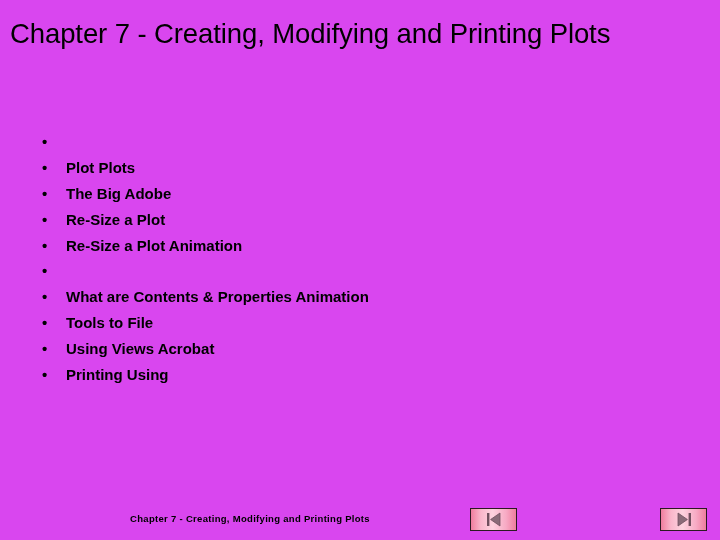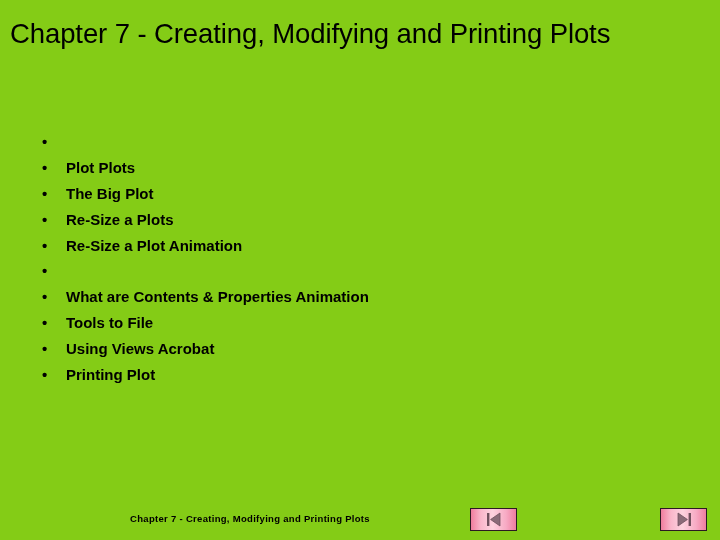--- a/index.html
+++ b/index.html
@@ -11,21 +11,21 @@
     height: 540px;
     background: #ffffff;
     font-family: "Liberation Sans", sans-serif;
     color: #000000;
     overflow: hidden;
   }
   #slide {
     position: relative;
     width: 720px;
     height: 540px;
-    background: #84cc16;
+    background: #d946ef;
   }
 
   
   #slide-title {
     position: absolute;
     left: 10px;
     top: 18px;
     width: 706px;
     font-size: 27.5px;
     font-weight: 400;
@@ -120,25 +120,25 @@
   <ul id="bullet-list">
     <li>
       <span class="bullet-marker">•</span>
     </li>
     <li>
       <span class="bullet-marker">•</span>
       <span class="bullet-label">Plot Plots</span>
     </li>
     <li>
       <span class="bullet-marker">•</span>
-      <span class="bullet-label">The Big Plot</span>
+      <span class="bullet-label">The Big Adobe</span>
     </li>
     <li>
       <span class="bullet-marker">•</span>
-      <span class="bullet-label">Re-Size a Plots</span>
+      <span class="bullet-label">Re-Size a Plot</span>
     </li>
     <li>
       <span class="bullet-marker">•</span>
       <span class="bullet-label">Re-Size a Plot Animation</span>
     </li>
     <li>
       <span class="bullet-marker">•</span>
     </li>
     <li>
       <span class="bullet-marker">•</span>
@@ -147,21 +147,21 @@
     <li>
       <span class="bullet-marker">•</span>
       <span class="bullet-label">Tools to File</span>
     </li>
     <li>
       <span class="bullet-marker">•</span>
       <span class="bullet-label">Using Views Acrobat</span>
     </li>
     <li>
       <span class="bullet-marker">•</span>
-      <span class="bullet-label">Printing Plot</span>
+      <span class="bullet-label">Printing Using</span>
     </li>
   </ul>
 
   <div id="footer-text">Chapter 7 - Creating, Modifying and Printing Plots</div>
 
   <div class="nav-button" id="nav-previous-button">
     <svg class="nav-glyph" viewBox="0 0 18 15">
       <rect x="2" y="1" width="2.4" height="13" fill="#6f4f5d"></rect>
       <polygon points="15,1 15,14 5.6,7.5" fill="#8a6b78" stroke="#6f4f5d" stroke-width="0.8"></polygon>
     </svg>

